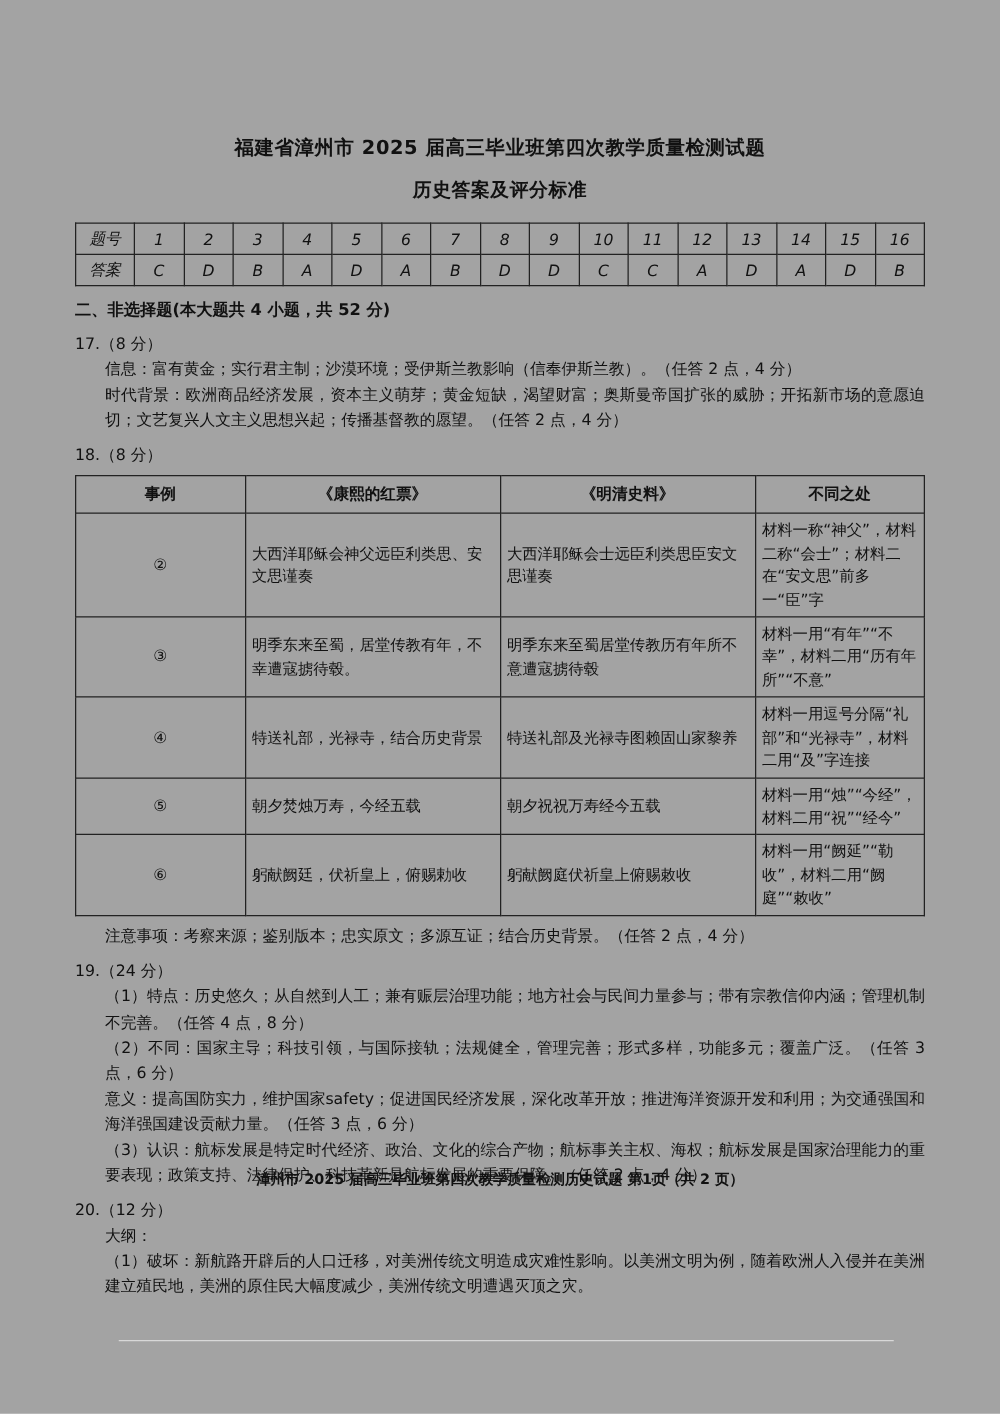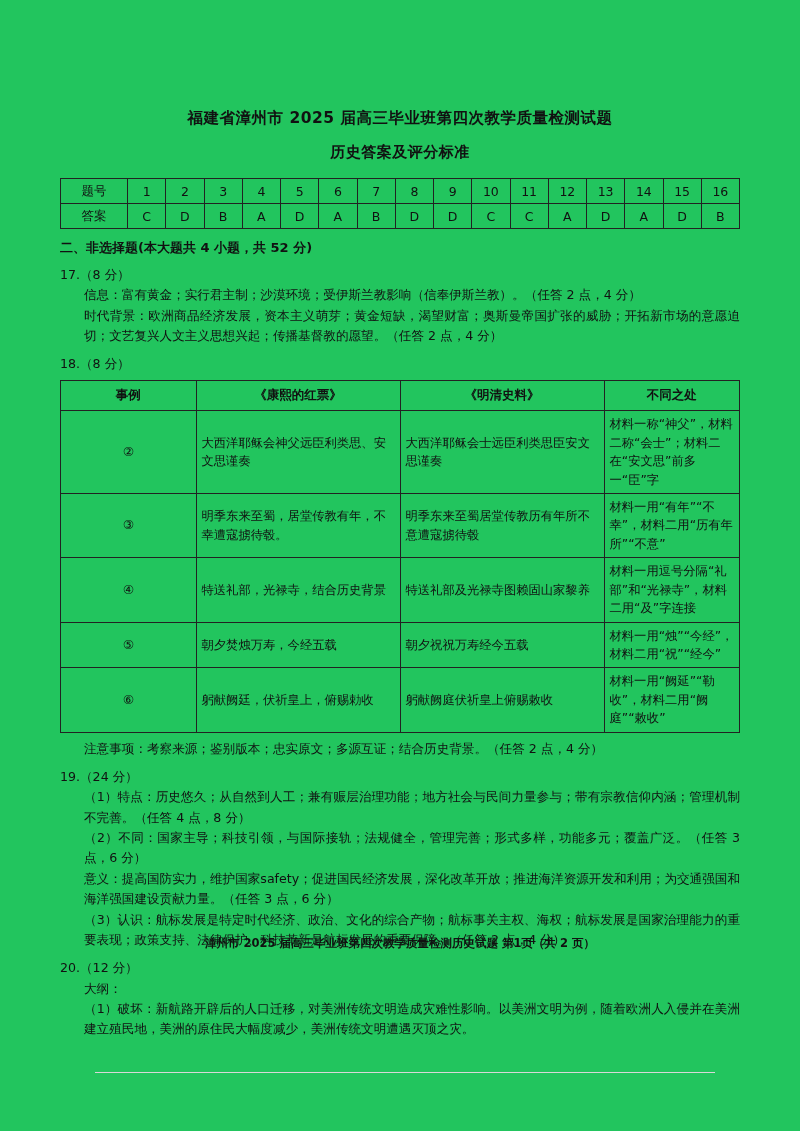--- a/index.html
+++ b/index.html
@@ -13,21 +13,21 @@
     font-family: "DejaVu Sans", "Liberation Sans", sans-serif;
     color: #111;
     position: relative;
     overflow: hidden;
   }
   .page {
     position: absolute;
     left: 0; top: 0;
     width: 800px;
     height: 1131px;
-    background: #22c55e;
+    background: #a3a3a3;
   }
   .sheet {
     position: absolute;
     left: 60px;
     top: 108px;
     width: 680px;
   }
   .title {
     text-align: center;
     font-weight: bold;
@@ -66,21 +66,22 @@
     border-collapse: collapse;
     width: 100%;
     margin: 4px 0 8px 0;
     table-layout: fixed;
   }
   table.answers td {
     border: 1px solid #222;
     text-align: center;
     font-size: 12.5px;
     height: 22px;
-    padding: 1px 10px;
+    padding: 1px 0;
+    font-style: italic;
   }
   table.answers td.head {
     width: 46px;
   }
 
   
   table.grid {
     border-collapse: collapse;
     width: 100%;
     margin: 6px 0 6px 0;

